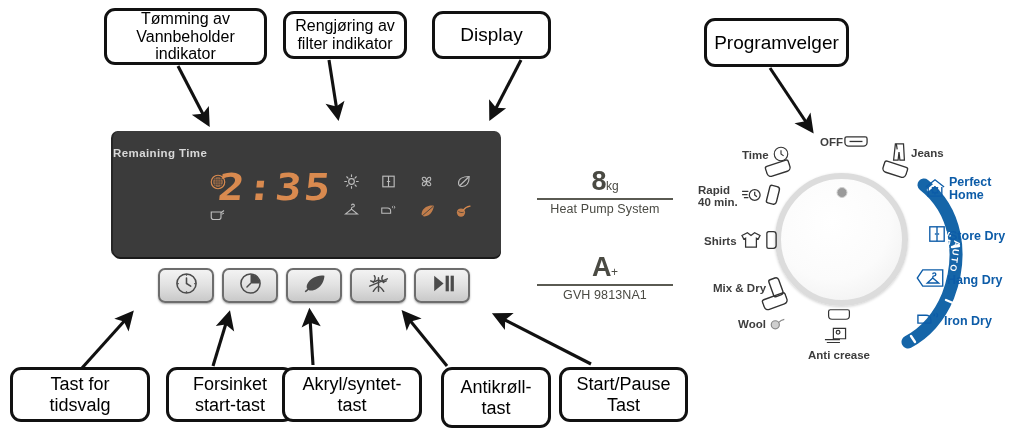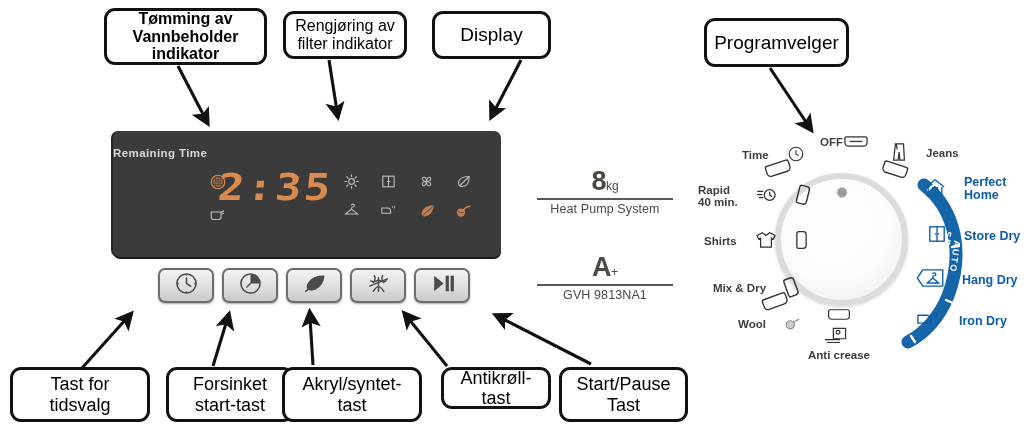--- a/index.html
+++ b/index.html
@@ -113,35 +113,35 @@
   .knob-dot{
     position:absolute; left:50%; top:8px; transform:translateX(-50%);
     width:11px; height:11px; border-radius:50%;
     background:#9a9a9a; border:1px solid #cfcfcf;
   }
   .dlab{
     position:absolute;
     font-size:11.5px;
     color:#3d3d3d;
     white-space:nowrap;
-    display:flex; align-items:center; gap:18px;
+    display:flex; align-items:center; gap:3px;
     font-weight:bold;
   }
   .dlab.blue{ color:#0d5ca8; font-weight:bold; font-size:12.5px; }
   .dlab svg{ flex:0 0 auto; }
   .arc{ position:absolute; left:0; top:0; width:351px; height:252px; pointer-events:none;}
 
   .arrows{ position:absolute; left:0; top:0; width:1031px; height:437px; z-index:5; pointer-events:none; }
 </style>
 </head>
 <body>
 
 <div class="stage">
 
-  <div class="callout" style="left:104px; top:8px; width:163px; height:57px;font-weight:bold;">
+  <div class="callout" style="left:104px; top:8px; width:163px; height:57px;">
     <div>
       <div>Tømming av</div>
       <div>Vannbeholder</div>
       <div>indikator</div>
     </div>
   </div>
 
   <div class="callout" style="left:283px; top:11px; width:124px; height:48px;">
     <div>
       <div>Rengjøring av</div>
@@ -506,21 +506,21 @@
     </div>
   </div>
 
   <div class="callout bot" style="left:282px; top:367px; width:140px; height:55px;">
     <div>
       <div>Akryl/syntet-</div>
       <div>tast</div>
     </div>
   </div>
 
-  <div class="callout bot" style="left:441px; top:367px; width:110px; height:42px;">
+  <div class="callout bot" style="left:441px; top:367px; width:110px; height:61px;">
     <div>
       <div>Antikrøll-</div>
       <div>tast</div>
     </div>
   </div>
 
   <div class="callout bot" style="left:559px; top:367px; width:129px; height:55px;">
     <div>
       <div>Start/Pause</div>
       <div>Tast</div>

